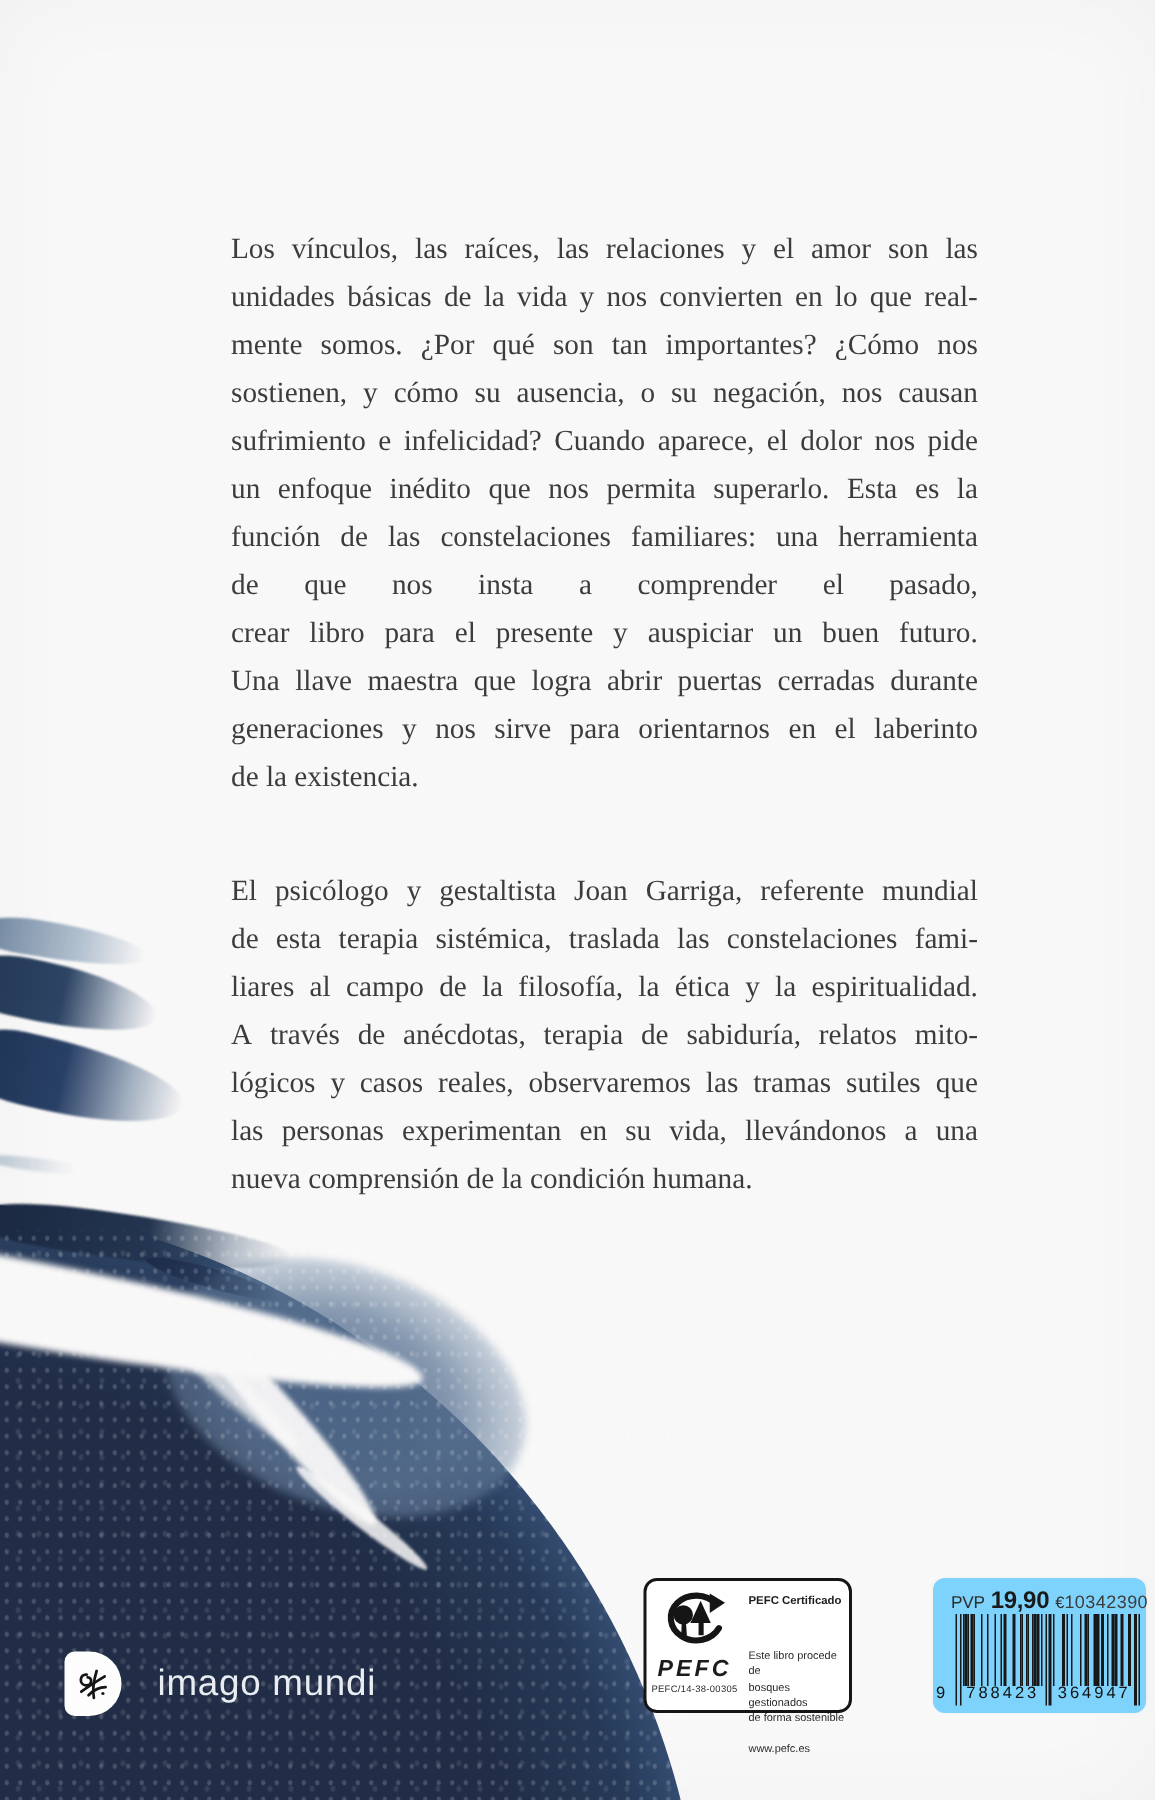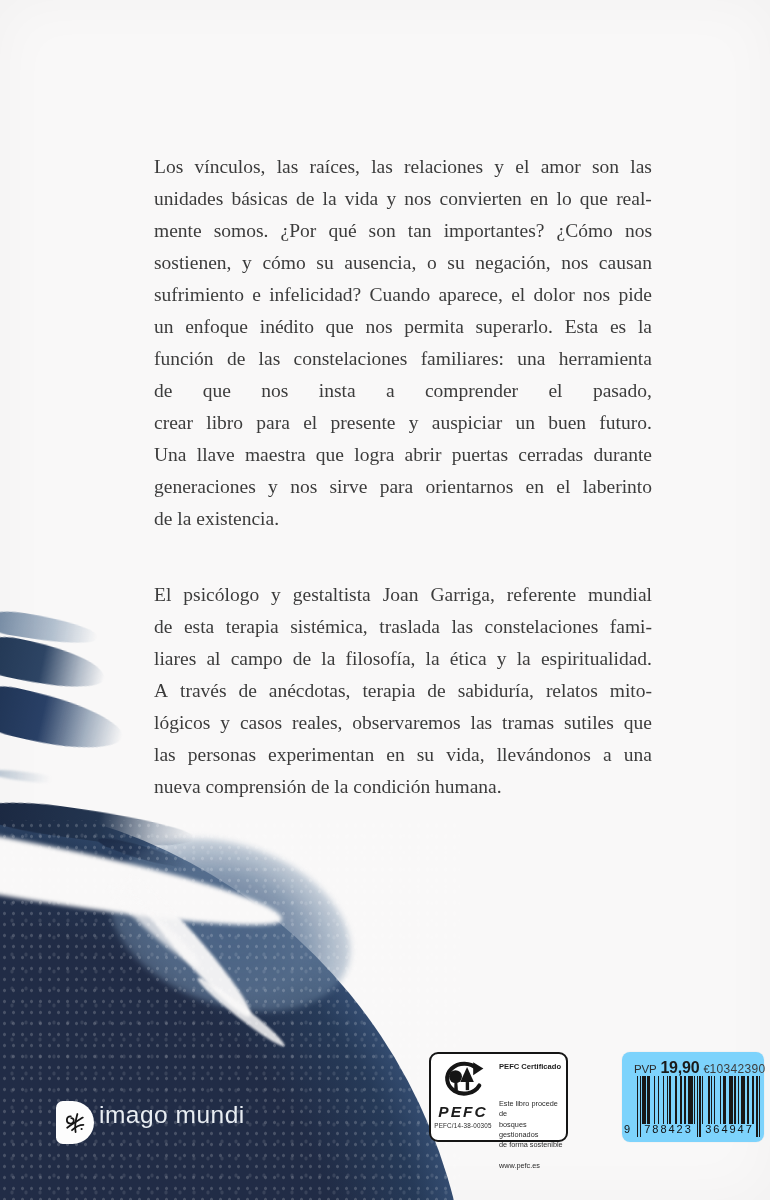--- a/index.html
+++ b/index.html
@@ -82,21 +82,21 @@
   }
   
   .synopsis{
     position:absolute;left:154px;top:151px;width:498px;
     color:#3c3c3c;font-size:19.5px;
   }
   .para2{margin-top:44px;}
   .line{display:flex;justify-content:space-between;height:32px;line-height:32px;white-space:nowrap;}
   .line.last{display:block;white-space:normal;}
   
-  .publisher{position:absolute;left:56px;top:1101px;display:flex;align-items:flex-start;gap:5px;}
+  .publisher{position:absolute;left:43px;top:1101px;display:flex;align-items:center;gap:24px;}
   .pub-mark{
     width:38px;height:43px;background:#fdfdfd;
     border-radius:7px 22px 22px 7px;
     display:flex;align-items:center;justify-content:center;
   }
   .pub-name{
     font-family:"Liberation Sans",sans-serif;font-size:24.5px;font-weight:400;
     color:#e8edf2;letter-spacing:.5px;
   }
   

